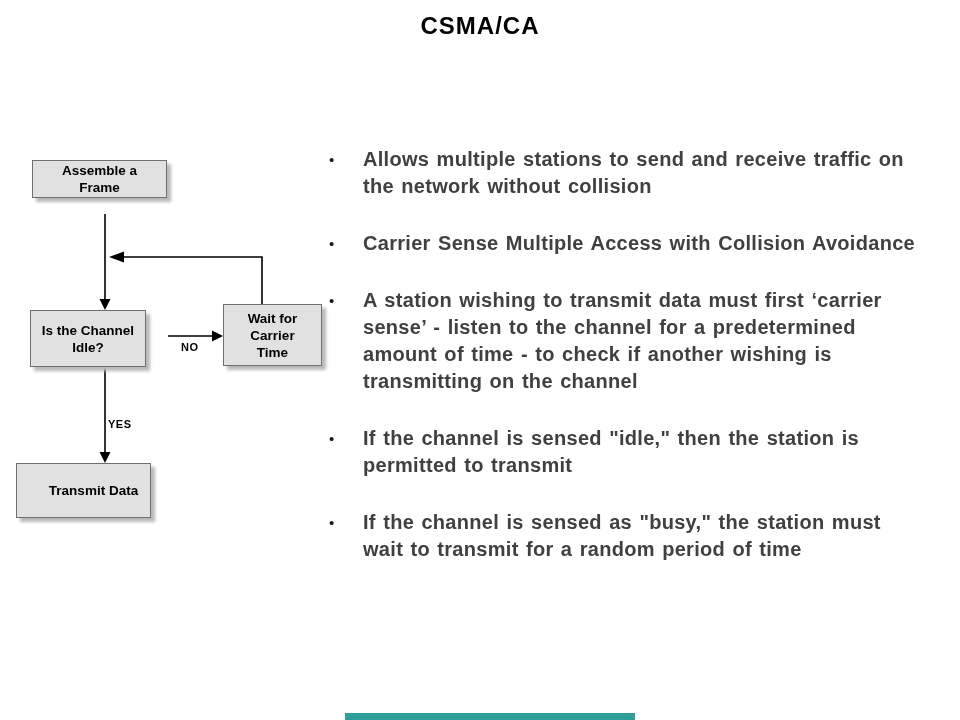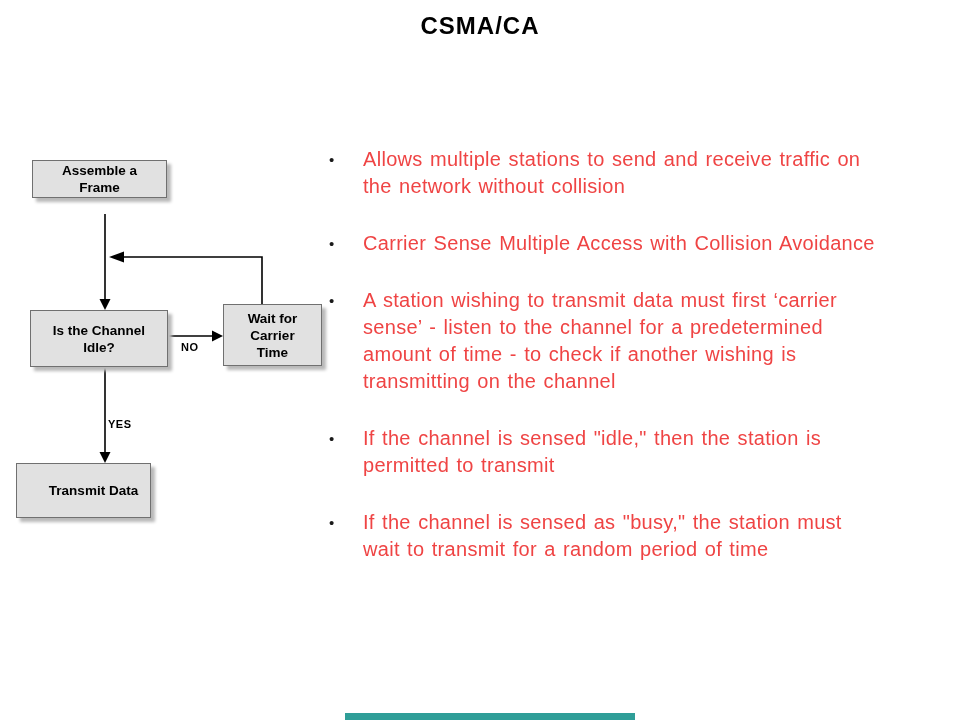--- a/index.html
+++ b/index.html
@@ -37,21 +37,21 @@
     align-items: center;
     justify-content: center;
     text-align: center;
     font-size: 13.5px;
     font-weight: bold;
     line-height: 17px;
     color: #000000;
     box-sizing: border-box;
   }
   .fbox-assemble { left: 32px;  top: 160px; width: 135px; height: 38px; }
-  .fbox-channel  { left: 30px;  top: 310px; width: 138px; height: 57px; }
+  .fbox-channel  { left: 30px;  top: 310px; width: 116px; height: 57px; }
   .fbox-wait     { left: 223px; top: 304px; width: 99px;  height: 62px; }
   .fbox-transmit { left: 16px;  top: 463px; width: 135px; height: 55px; padding-left: 20px; }
   .edge-label {
     position: absolute;
     font-size: 11px;
     font-weight: bold;
     color: #000000;
     letter-spacing: 0.5px;
   }
   .label-no  { left: 181px; top: 341px; }
@@ -70,21 +70,22 @@
     line-height: 27px;
     color: #1a1a1a;
     padding-left: 3px;
     box-sizing: border-box;
   }
   .bullet-lines {
     font-size: 20px;
     line-height: 27px;
     letter-spacing: 0.3px;
     word-spacing: 1.5px;
-    color: #ef4444;
+    color: #404040;
+    font-weight: bold;
   }
   .footer-bar {
     position: absolute;
     left: 345px; top: 713px;
     width: 290px; height: 7px;
     background: #2f9e98;
   }
 </style>
 </head>
 <body>

